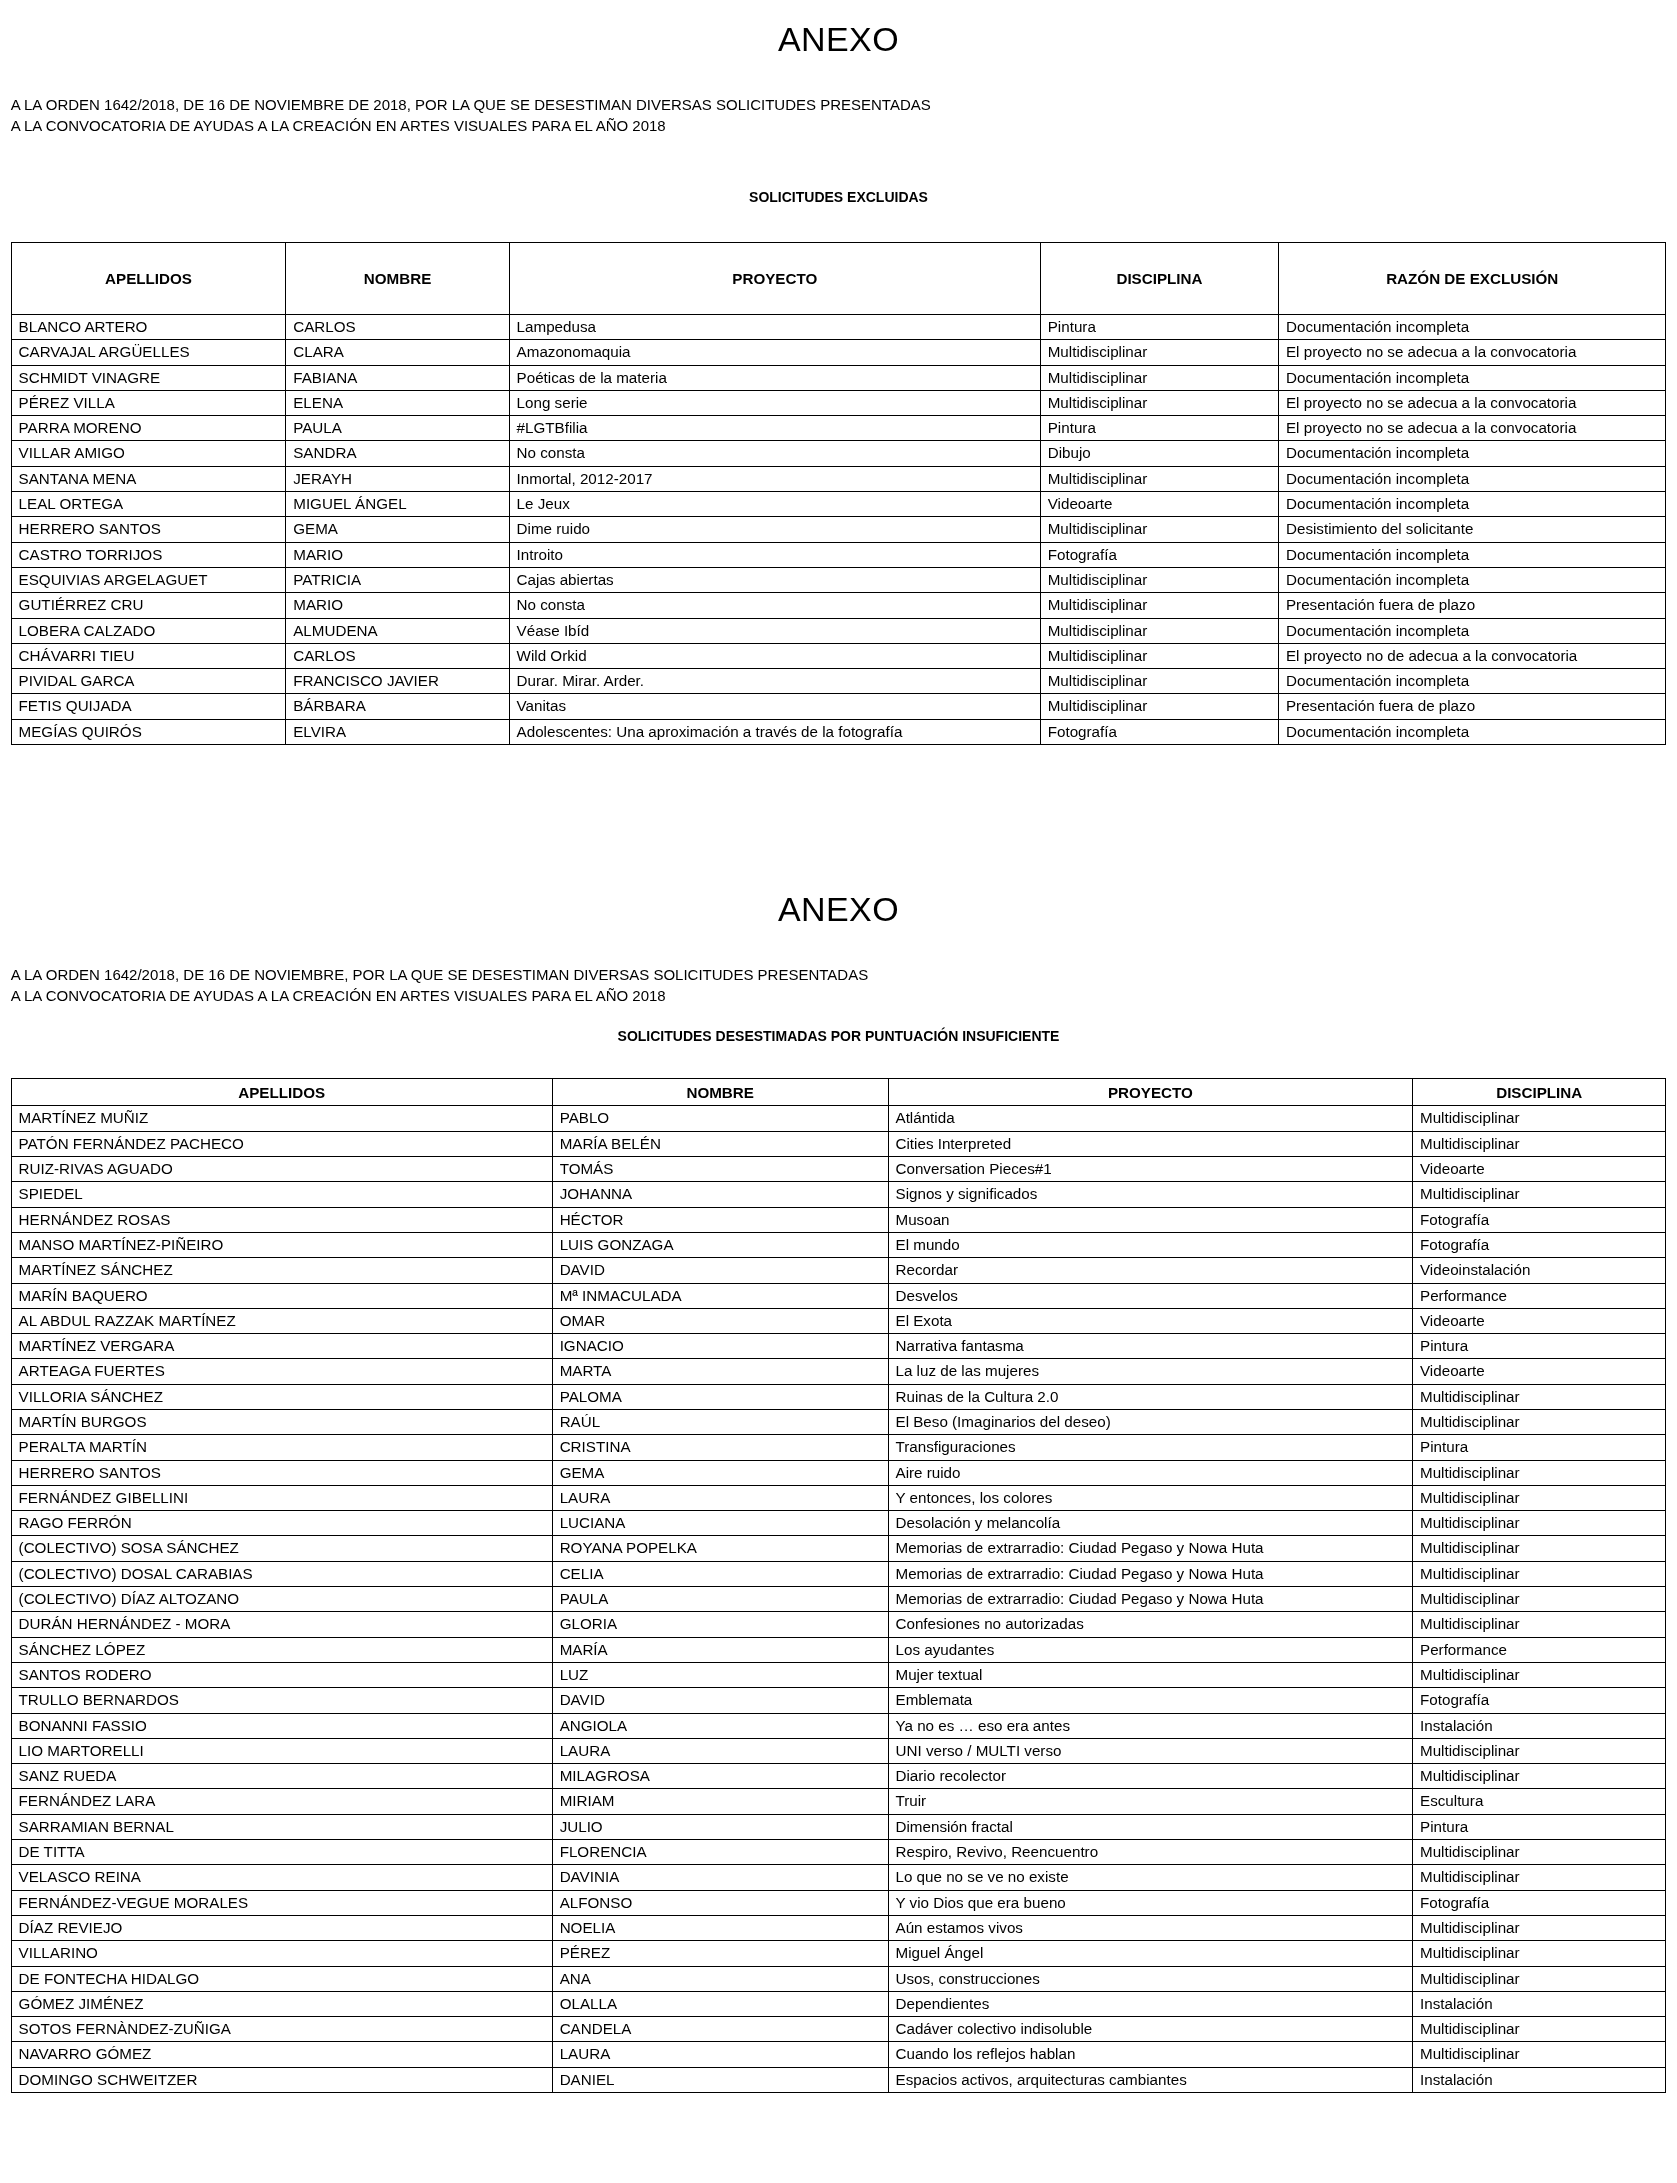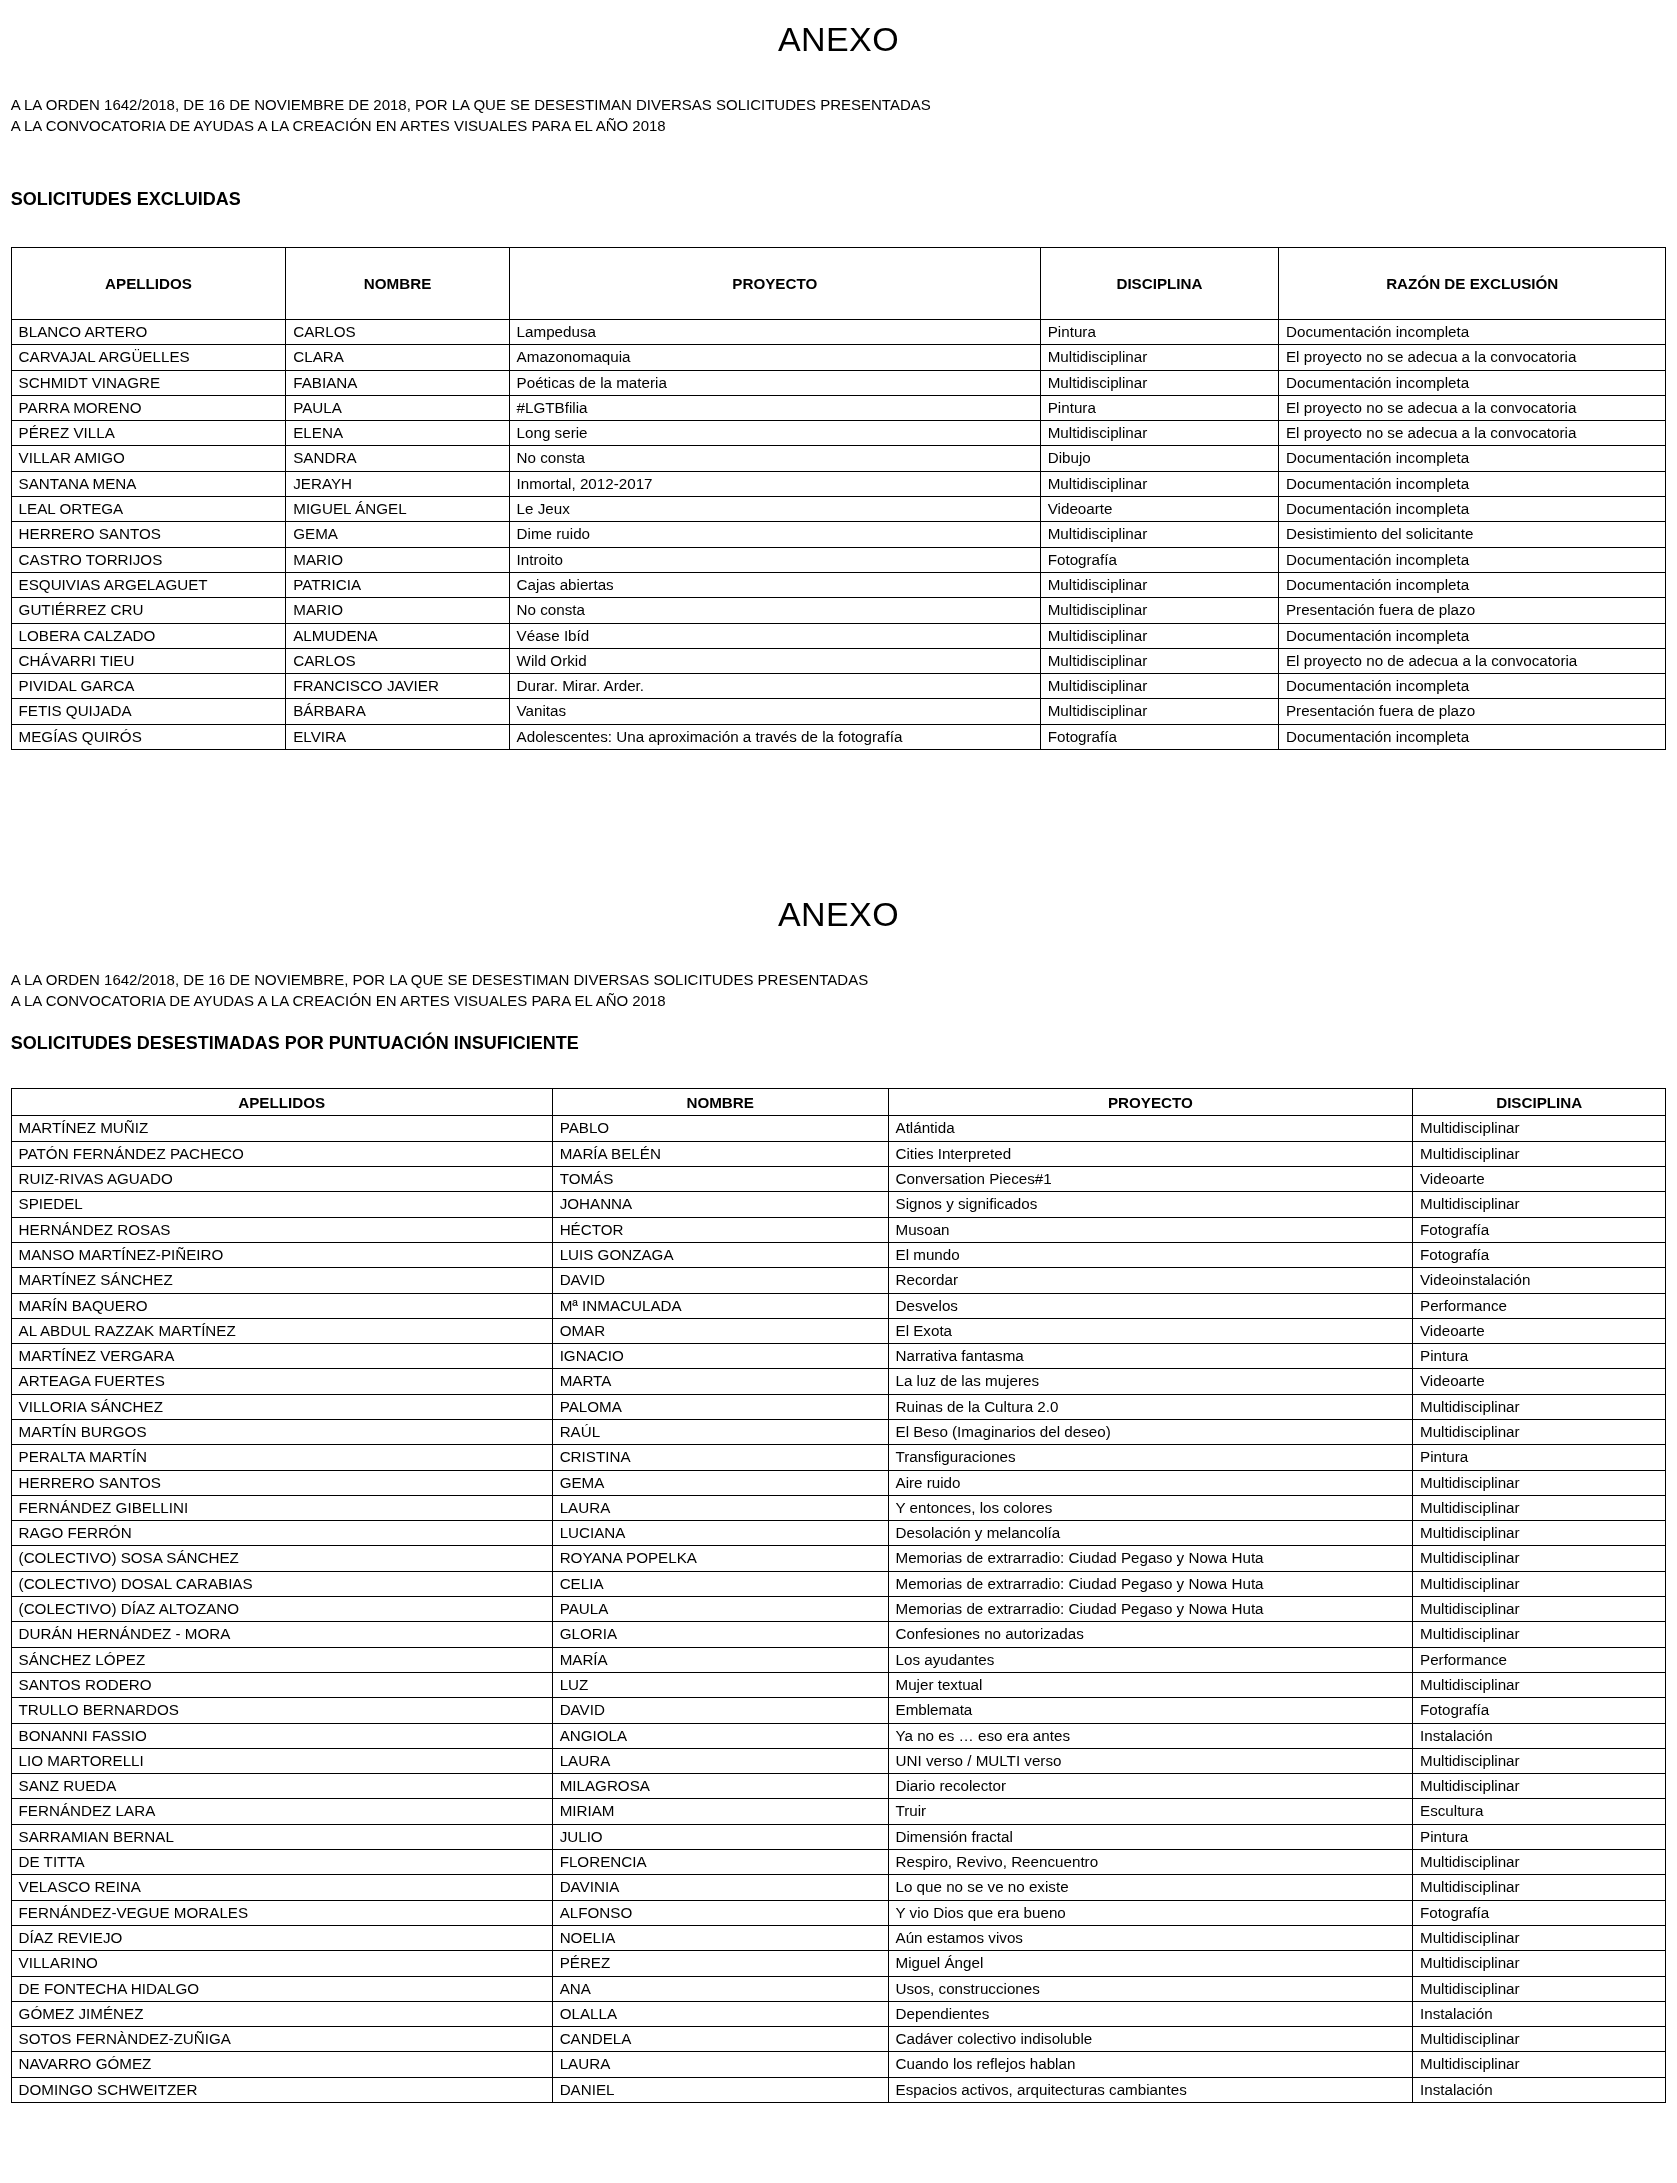--- a/index.html
+++ b/index.html
@@ -19,23 +19,23 @@
     margin: 20px 0 0 0;
     letter-spacing: 0.4px;
   }
   .annex-subtitle {
     font-size: 15px;
     font-weight: normal;
     line-height: 1.4;
     margin: 35px 0 0 0;
   }
   .table-title {
-    font-size: 18px;
+    font-size: 14px;
     font-weight: bold;
-    text-align: left;
+    text-align: center;
     margin: 53px 0 0 0;
   }
 
   table {
     width: 100%;
     border-collapse: collapse;
     table-layout: fixed;
     margin-top: 37px;
   }
   th, td {
@@ -121,31 +121,31 @@
             <td>El proyecto no se adecua a la convocatoria</td>
           </tr>
           <tr>
             <td>SCHMIDT VINAGRE</td>
             <td>FABIANA</td>
             <td>Poéticas de la materia</td>
             <td>Multidisciplinar</td>
             <td>Documentación incompleta</td>
           </tr>
           <tr>
+            <td>PÉREZ VILLA</td>
+            <td>ELENA</td>
+            <td>Long serie</td>
+            <td>Multidisciplinar</td>
+            <td>El proyecto no se adecua a la convocatoria</td>
+          </tr>
+          <tr>
             <td>PARRA MORENO</td>
             <td>PAULA</td>
             <td>#LGTBfilia</td>
             <td>Pintura</td>
-            <td>El proyecto no se adecua a la convocatoria</td>
-          </tr>
-          <tr>
-            <td>PÉREZ VILLA</td>
-            <td>ELENA</td>
-            <td>Long serie</td>
-            <td>Multidisciplinar</td>
             <td>El proyecto no se adecua a la convocatoria</td>
           </tr>
           <tr>
             <td>VILLAR AMIGO</td>
             <td>SANDRA</td>
             <td>No consta</td>
             <td>Dibujo</td>
             <td>Documentación incompleta</td>
           </tr>
           <tr>

